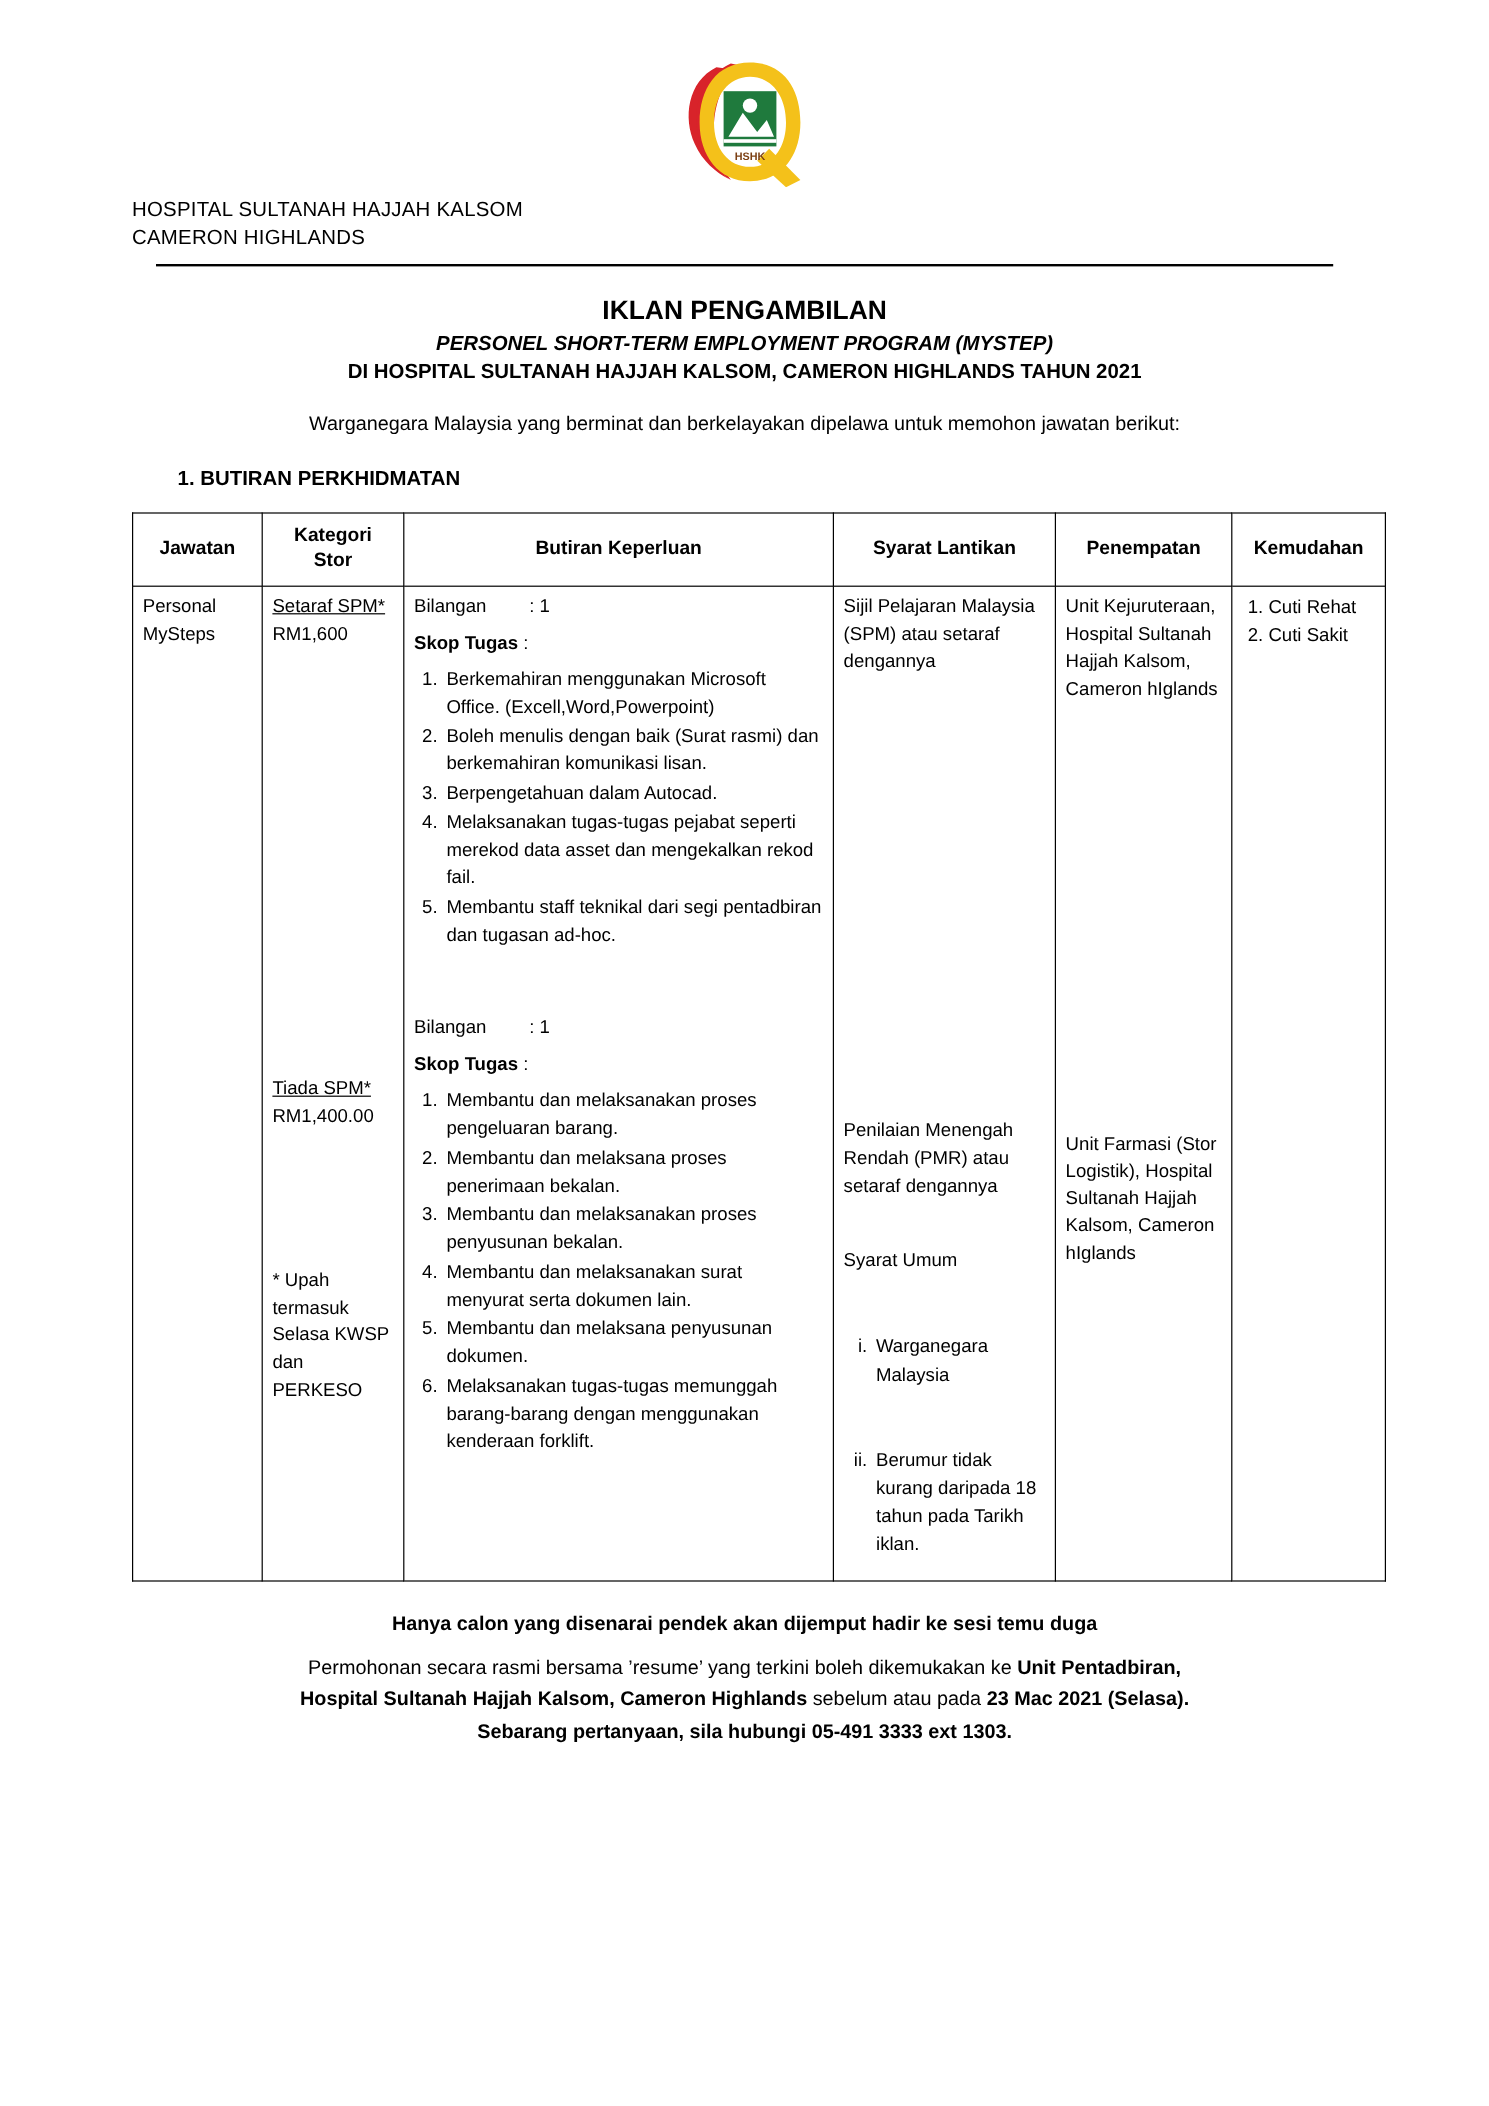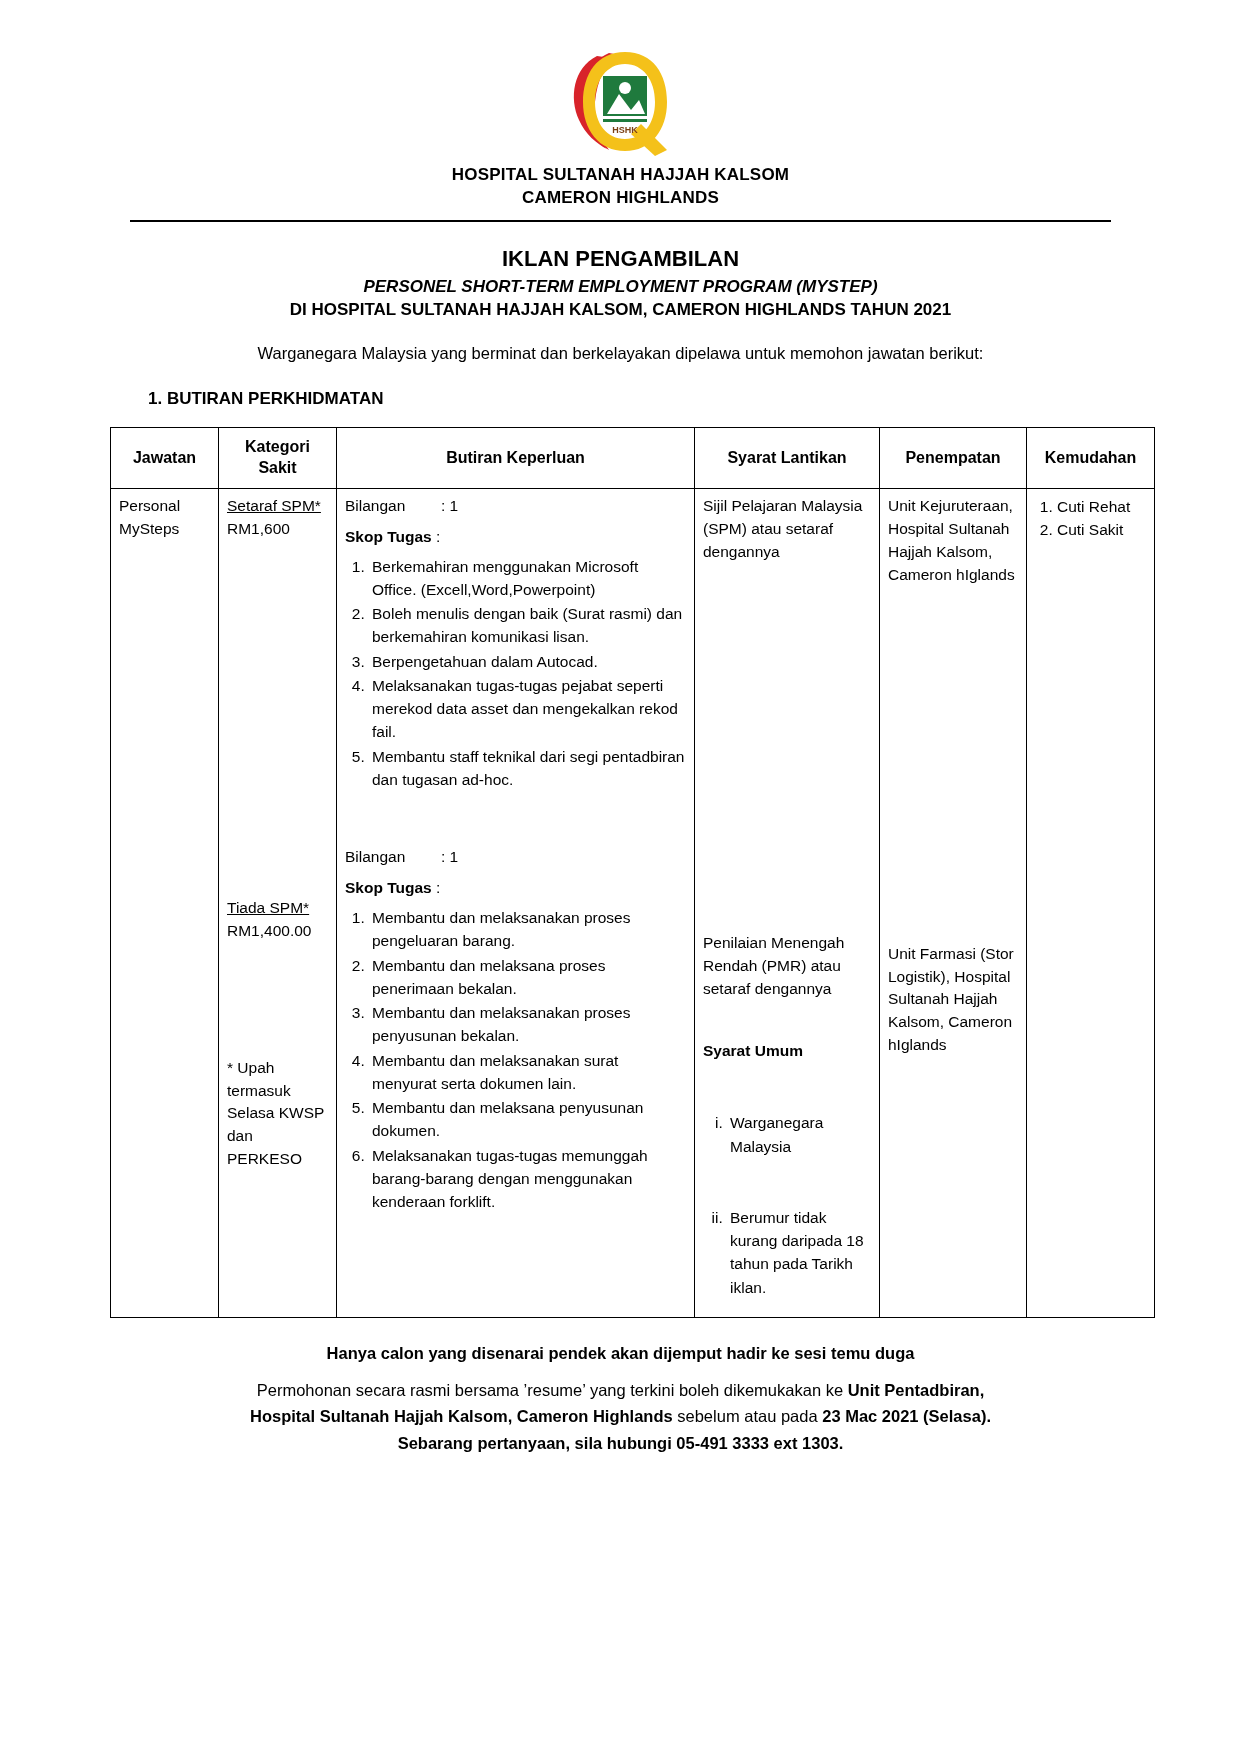--- a/index.html
+++ b/index.html
@@ -31,22 +31,22 @@
     margin-bottom: 8px;
   }
   .logo {
     width: 116px;
     height: 106px;
     position: relative;
   }
 
   
   .org-name {
-    text-align: center;
-    font-weight: bold;
+    text-align: left;
+    font-weight: normal;
     font-size: 17px;
     letter-spacing: 0.2px;
     line-height: 1.35;
   }
   .hr-rule {
     border: 0;
     border-top: 2.5px solid #000;
     margin: 10px 20px 0 20px;
   }
 
@@ -109,21 +109,21 @@
   col.c-kategori { width: 118px; }
   col.c-butiran { width: 358px; }
   col.c-syarat { width: 185px; }
   col.c-penempatan { width: 147px; }
   col.c-kemudahan { width: 128px; }
 
   td.cell { line-height: 1.48; }
   .pad-top { padding-top: 16px; }
 
   .underline { text-decoration: underline; }
-  .bold { font-weight: bold; }
+  .bold { font-weight: normal; }
 
   ol.tasks {
     margin: 6px 0 0 0;
     padding-left: 24px;
     line-height: 1.5;
   }
   ol.tasks li {
     margin-bottom: 1px;
     padding-left: 3px;
   }
@@ -213,21 +213,21 @@
         <col class="c-butiran">
       <col class="c-syarat">
         <col class="c-penempatan">
         <col class="c-kemudahan">
     </colgroup>
     <thead>
       <tr>
         <th>Jawatan</th>
         <th>
           <div>Kategori</div>
-          <div>Sakit</div>
+          <div>Stor</div>
         </th>
         <th>Butiran Keperluan</th>
         <th>Syarat Lantikan</th>
         <th>Penempatan</th>
         <th>Kemudahan</th>
       </tr>
     </thead>
     <tbody>
       <tr>
 

